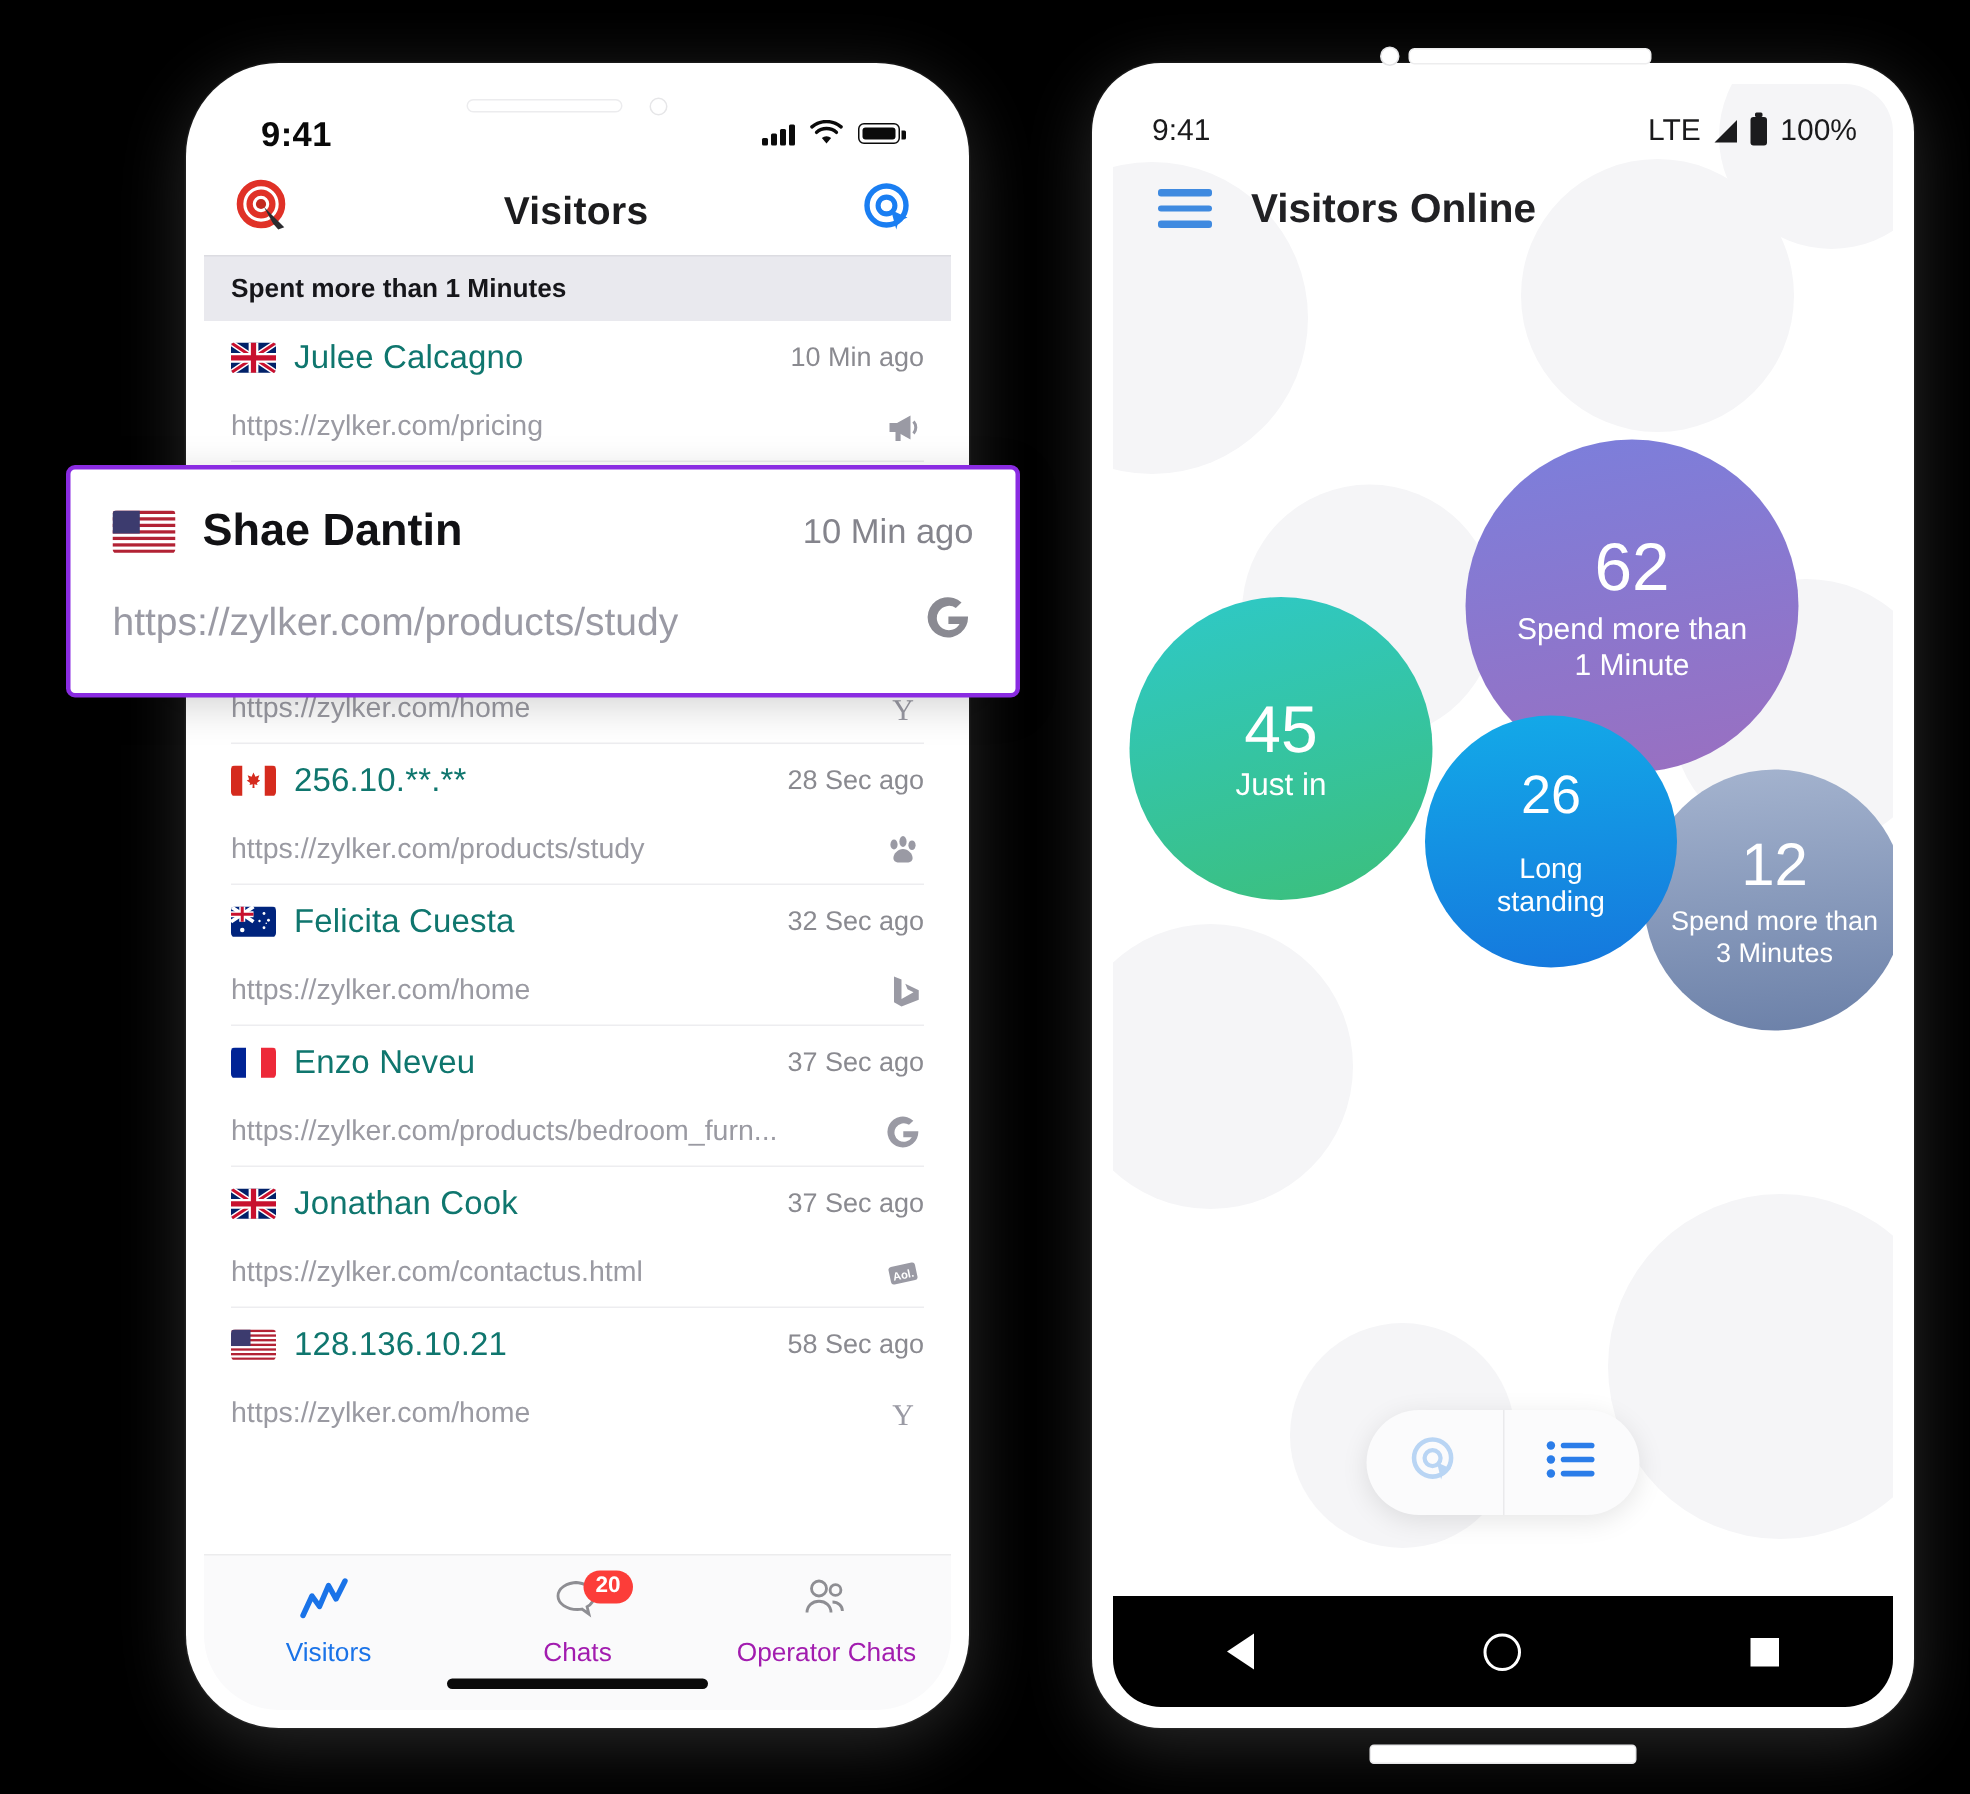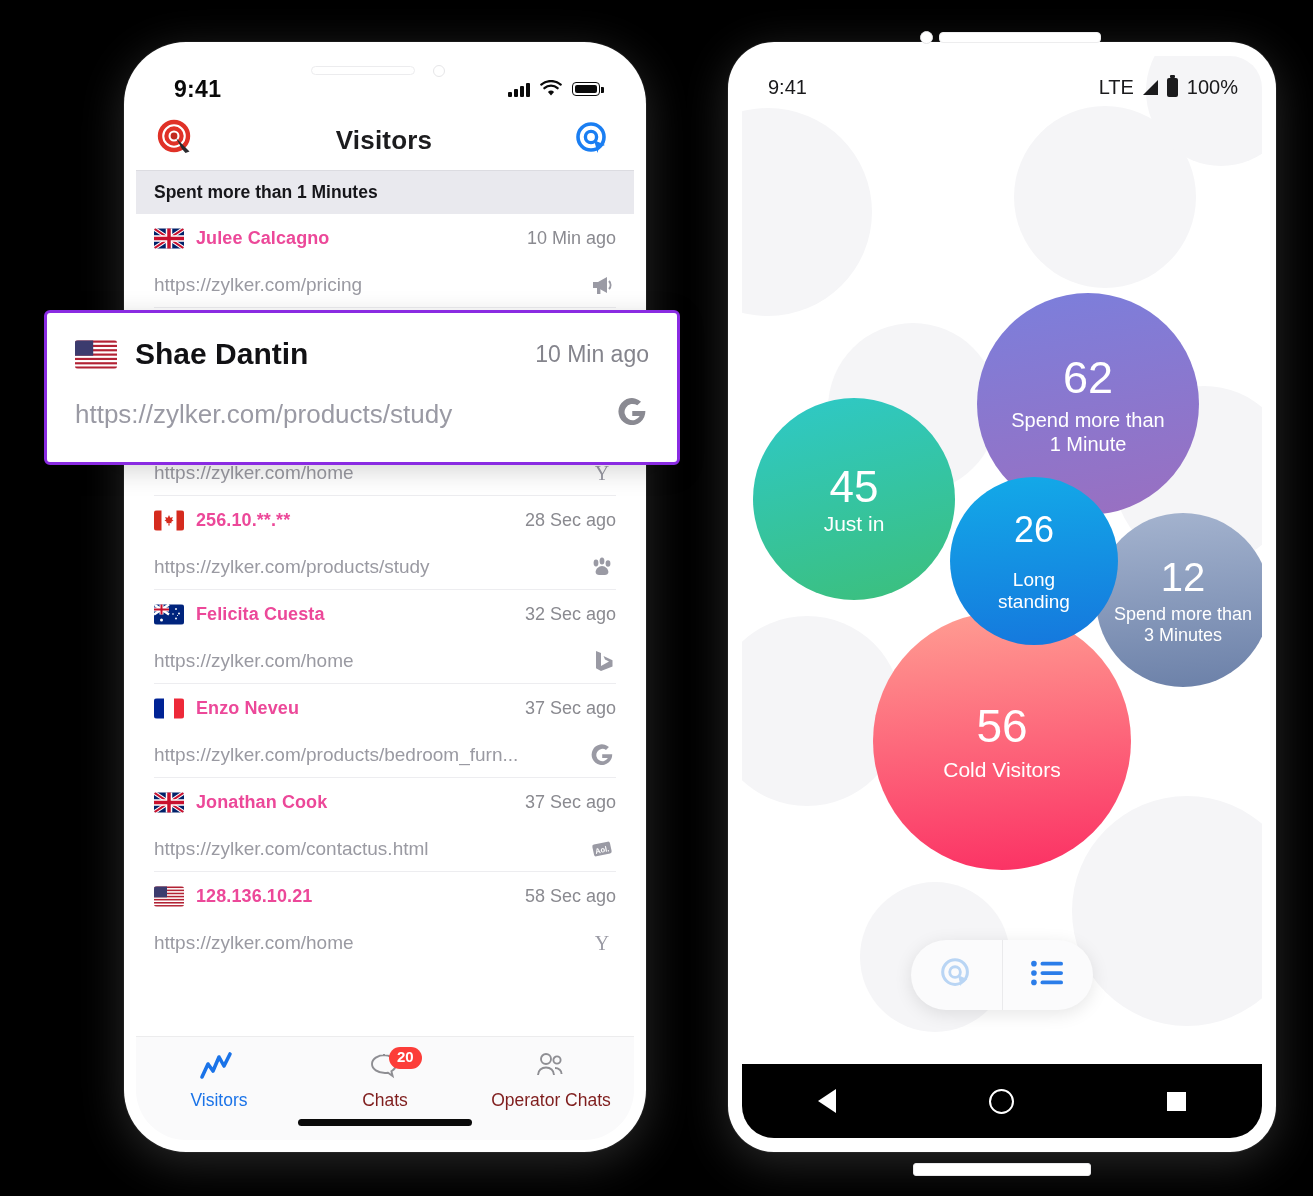--- a/index.html
+++ b/index.html
@@ -93,38 +93,38 @@
     background: #e9e9ee; height: 44px; display:flex; align-items:center;
     padding-left: 18px; font-size: 17.5px; font-weight: bold; color:#16161a;
     border-top: 1px solid #dcdce1;
   }
   .visitor-row { padding: 0 18px; background:#fff; }
   .visitor-row .line1 {
     display:flex; align-items:center; justify-content:space-between;
     height: 48px;
   }
   .visitor-row .nm { display:flex; align-items:center; gap:12px; }
-  .visitor-row .name { font-size: 18px; font-weight:bold; color:#ec4899; letter-spacing:.1px; }
+  .visitor-row .name { font-size: 22px; font-weight:normal; color:#0f766e; letter-spacing:.1px; }
   .visitor-row .ago { font-size: 18px; color:#8a8a90; }
   .visitor-row .line2 {
     display:flex; align-items:center; justify-content:space-between;
     height: 46px; border-bottom: 1px solid #ededf0;
   }
   .visitor-row.nobd .line2 { border-bottom: none; }
   .visitor-row .url { font-size: 19px; color:#9a9aa2; }
   .flag { width: 30px; height: 21px; border-radius: 3px; overflow:hidden; flex:none; display:block; }
   .brow { width:28px; height:28px; display:flex; align-items:center; justify-content:center; color:#9a9aa4; flex:none; }
 
   .ios-tabbar {
     position:absolute; left:0; right:0; bottom:0; height: 104px;
     background:#fafafb; border-top: 1px solid #ececed;
     display:flex; align-items:flex-start; padding-top: 14px;
   }
   .tab { flex:1; display:flex; flex-direction:column; align-items:center; gap:5px; position:relative; }
-  .tab .lbl { font-size:17.5px; color:#7f1d1d; }
+  .tab .lbl { font-size:17.5px; color:#a21caf; }
   .tab.active .lbl { color:#1a73e8; }
   .badge {
     position:absolute; top:-4px; left:50%; margin-left:4px;
     background:#fc3d39; color:#fff; font-size:15px; font-weight:bold;
     border-radius:11px; padding:1px 8px 2px; line-height:1.25;
   }
   .ios-homebar {
     position:absolute; bottom: 14px; left:50%; transform:translateX(-50%);
     width: 174px; height: 7px; border-radius:4px; background:#0a0a0a;
   }
@@ -543,37 +543,41 @@
         <div class="and-status">
           <span>9:41</span>
           <span class="right">
             <span>LTE</span>
             <span class="tri"></span>
             <span class="abatt"></span>
             <span>100%</span>
           </span>
         </div>
 
+        <div class="and-header">
+          <span class="hamb">
+              <i></i>
+              <i></i>
+              <i></i>
+            </span>
+          <span class="title">Visitors Online</span>
+        </div>
 
         <div class="bubbles">
 
           <div class="bub" style="left:11px;top:342px;width:202px;height:202px;background:linear-gradient(165deg,#2ec9c9 0%,#3cbf7a 100%);">
             <span class="v" style="font-size:44px">45</span>
             <span class="lb" style="font-size:21px;margin-top:0">Just in</span>
           </div>
 
           <div class="bub" style="left:235px;top:237px;width:222px;height:222px;background:linear-gradient(170deg,#7b7fdc 0%,#9a6fc0 100%);">
             <span class="v" style="font-size:45px">62</span>
             <span class="lb" style="font-size:20px;margin-top:5px;max-width:170px">Spend more than 1 Minute</span>
           </div>
 
-          <div class="bub" style="left:131px;top:556px;width:258px;height:258px;background:linear-gradient(175deg,#ff9f93 0%,#fb2f63 100%);">
-            <span class="v" style="font-size:46px">56</span>
-            <span class="lb" style="font-size:21px;margin-top:4px">Cold Visitors</span>
-          </div>
 
           <div class="bub" style="left:354px;top:457px;width:174px;height:174px;background:linear-gradient(175deg,#a5b4cf 0%,#6b80a8 100%);">
             <span class="v" style="font-size:40px">12</span>
             <span class="lb" style="font-size:18px;margin-top:3px;max-width:148px">Spend more than 3 Minutes</span>
           </div>
 
           <div class="bub" style="left:208px;top:421px;width:168px;height:168px;background:linear-gradient(175deg,#13aae8 0%,#1577dd 100%);align-items:center;">
             <span class="v" style="font-size:36px">26</span>
             <span class="lb" style="font-size:19px;margin-top:19px;max-width:96px">Long standing</span>
           </div>

